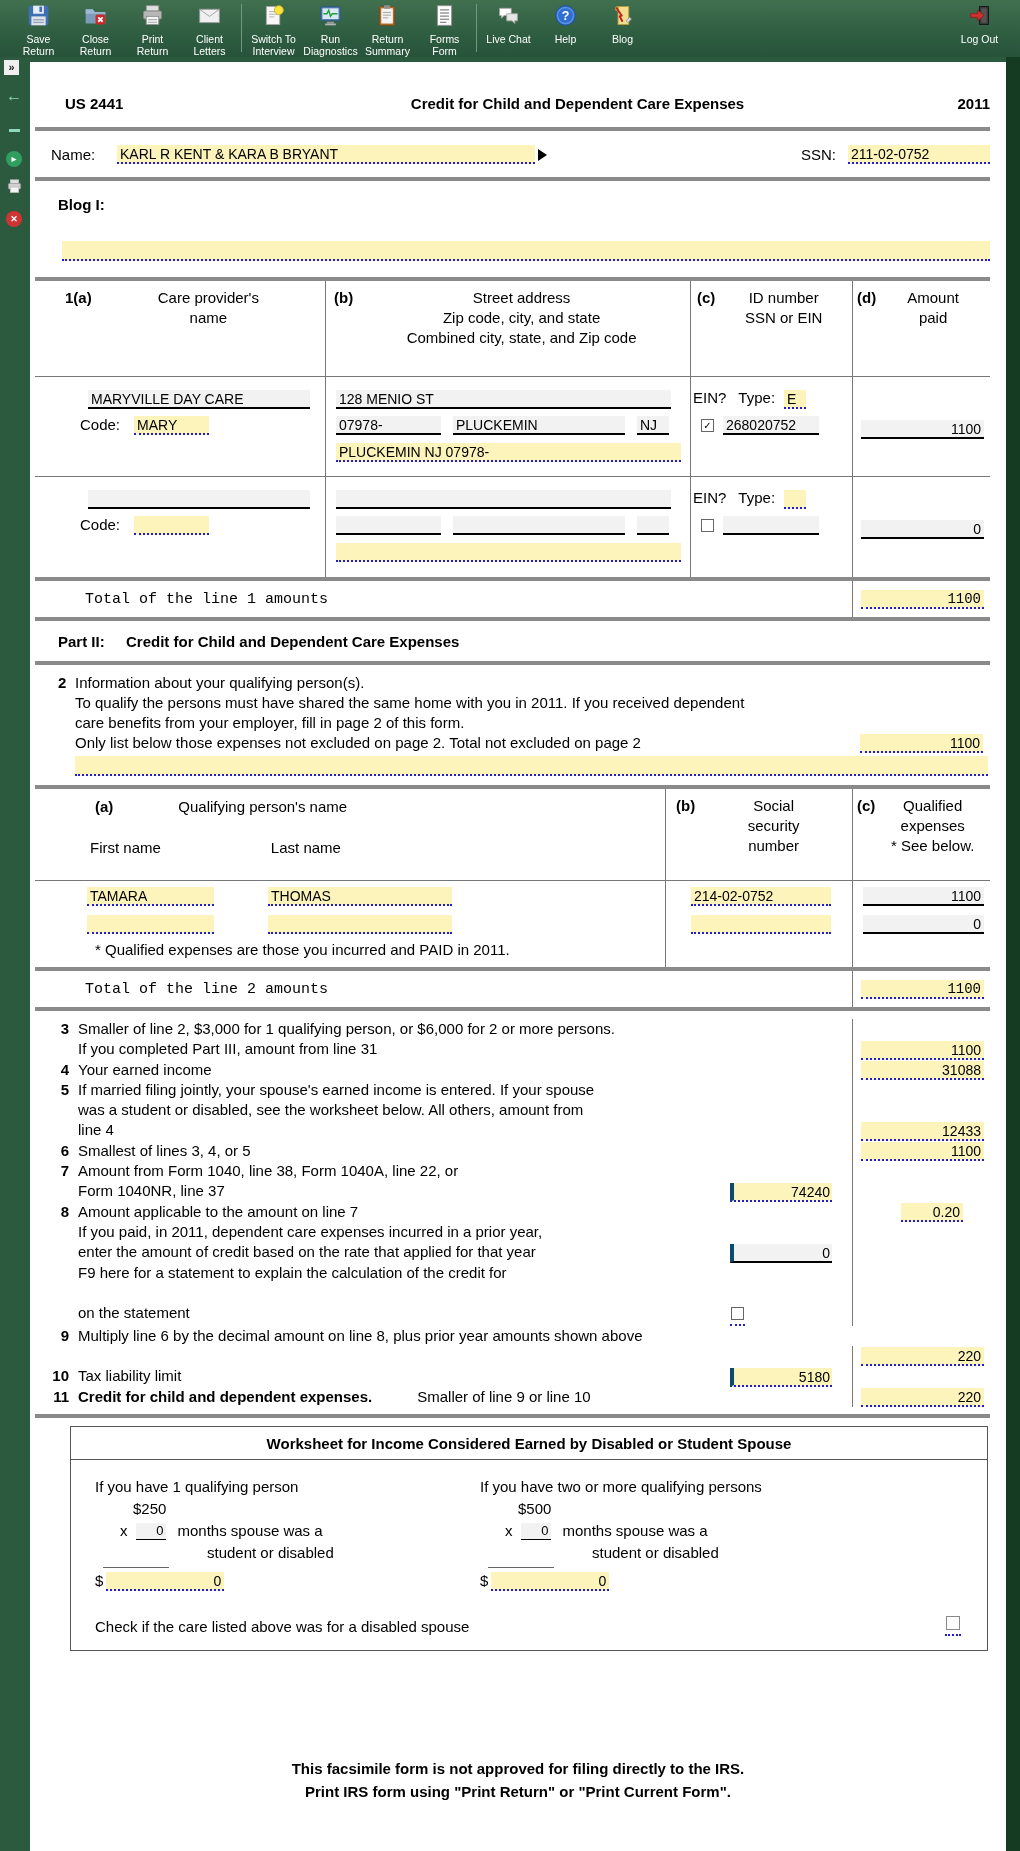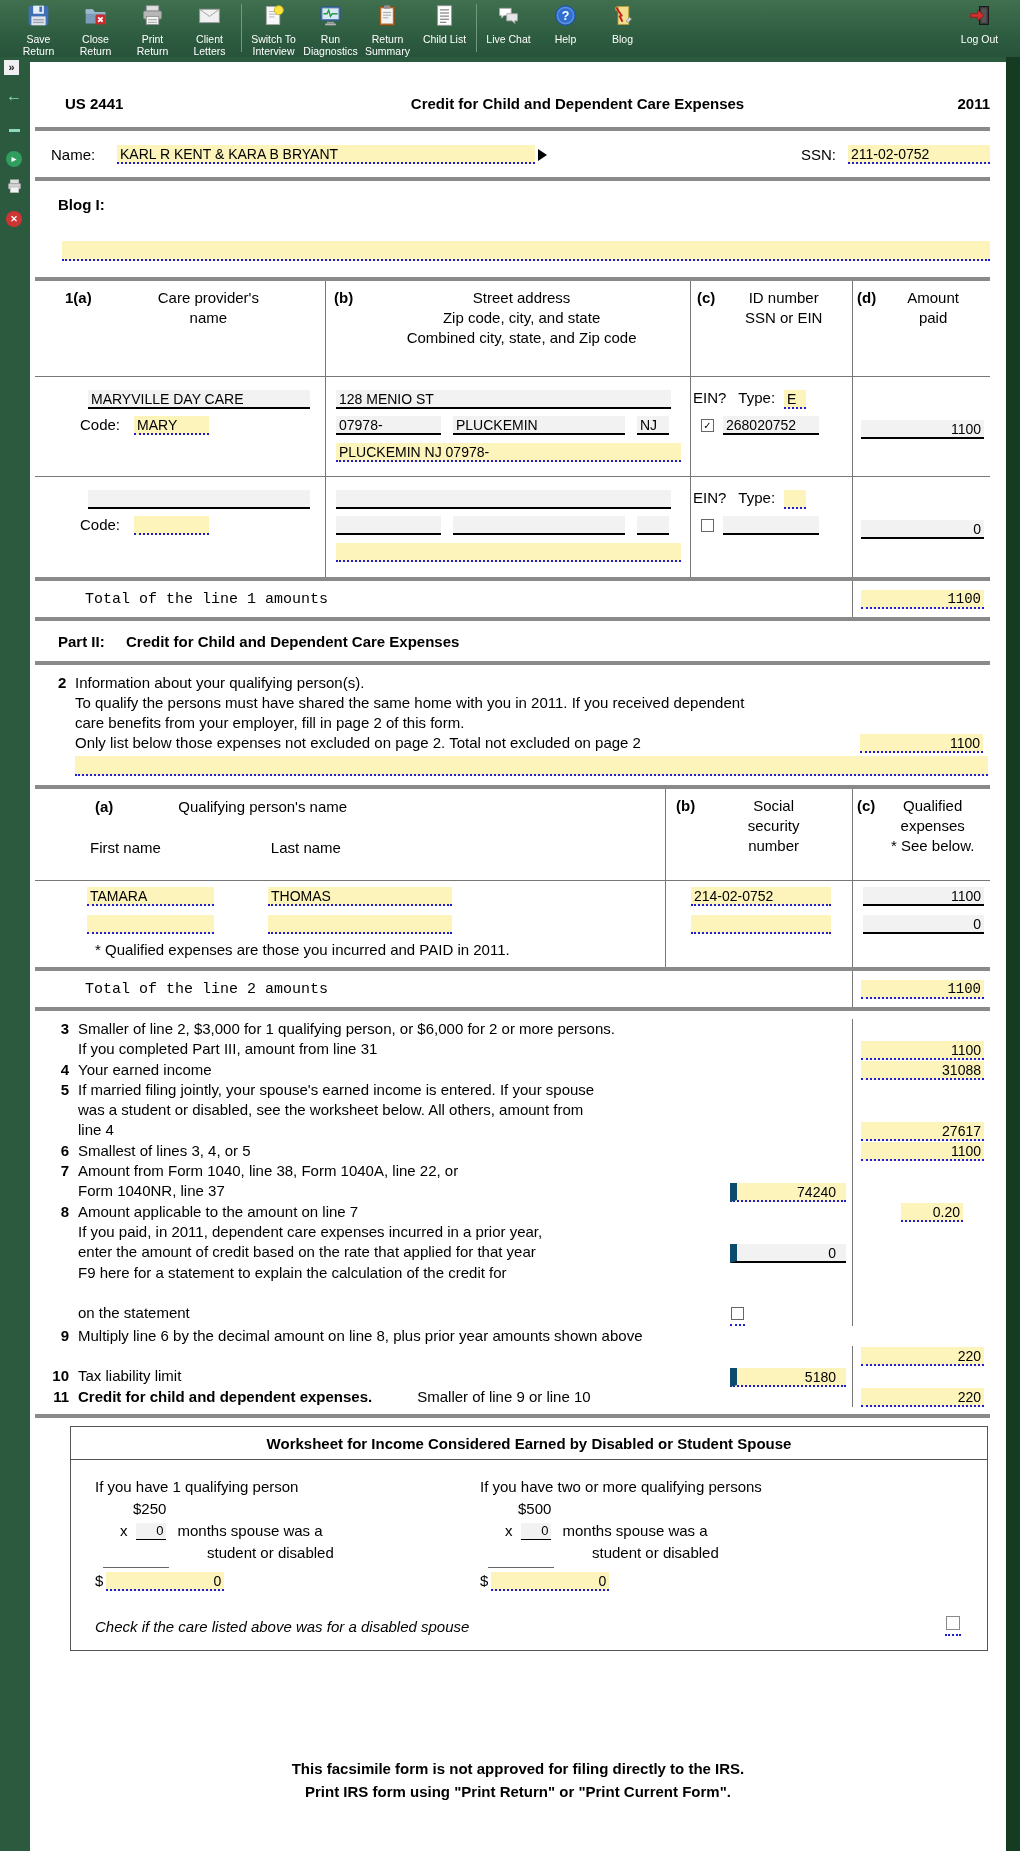--- a/index.html
+++ b/index.html
@@ -95,39 +95,39 @@
   .amt2-f { width:121px; margin-left:10px; text-align:right; }
   
   .calc { margin:8px 16px 0 5px; }
   .crow { display:grid; grid-template-columns:34px 548px 235px 138px; font-size:15px; line-height:20px; }
   .cnum { font-weight:bold; text-align:right; grid-column:1; }
   .ctxt { grid-column:2; padding-left:9px; }
   .ctxt.w { grid-column:2/4; }
   .cmid { grid-column:3; }
   .cval { grid-column:4; border-left:1px solid #777; min-height:20px; }
   .vf.small { width:62px; margin-left:48px; }
-  .mf { display:inline-block; height:19px; font-size:14px; line-height:18px; padding:0 10px;
-        width:116px; margin-left:113px; text-align:right; border-left:7px solid #0c4a6e; }
+  .mf { display:inline-block; height:19px; font-size:14px; line-height:18px; padding:0 2px;
+        width:102px; margin-left:113px; text-align:right; border-left:4px solid #0c4a6e; }
   .l11wrap { display:flex; gap:45px; }
   .l11b { font-weight:bold; }
   
   .ws { margin:8px 16px 0 40px; border:1px solid #555; width:918px; font-size:15px; }
   .wst { font-weight:bold; text-align:center; padding:8px 0 7px; border-bottom:1px solid #555; }
   .wsb { display:flex; padding:16px 0 8px 24px; line-height:22px; }
   .wcol { width:385px; }
   .wcol.r { flex:1; }
   .wbase { padding-left:38px; }
   .wx { padding-left:25px; display:flex; align-items:center; }
   .mo-f { width:30px; margin:0 4px 0 8px; text-align:right; height:17px; font-size:13px; line-height:16px;
           display:inline-block; background:#f2f2f2; border-bottom:1px solid #000; padding:0 2px; }
   .wd2 { padding-left:112px; }
   .sumline { width:66px; border-top:1px solid #666; margin:3px 0 2px 8px; }
   .wres { display:flex; align-items:center; }
   .res-f { width:118px; margin-left:3px; text-align:right; }
-  .wcheck { display:flex; align-items:center; padding:16px 26px 14px 24px;font-style:italic; }
+  .wcheck { display:flex; align-items:center; padding:16px 26px 14px 24px; }
   .wcheck .cbwrap { margin-left:auto; }
   .cb2 { display:inline-block; width:14px; height:14px; border:1px solid #888; background:#fdfdfd; }
   .foot { position:absolute; left:0; bottom:48px; width:100%; text-align:center;
           font-weight:bold; font-size:15px; line-height:23px; }
 </style>
 </head>
 <body>
 
 <div class="toolbar">
   <div class="tbtn">
@@ -208,21 +208,21 @@
   </div>
   <div class="tbtn">
     <span><svg viewBox="0 0 28 28">
           <rect x="6" y="3" width="16" height="22" fill="#fdfdfd" stroke="#8f8f8f"></rect>
           <rect x="9" y="7" width="10" height="1.4" fill="#888"></rect>
           <rect x="9" y="10.5" width="10" height="1.4" fill="#888"></rect>
           <rect x="9" y="14" width="10" height="1.4" fill="#888"></rect>
           <rect x="9" y="17.5" width="10" height="1.4" fill="#888"></rect>
           <rect x="9" y="21" width="7" height="1.4" fill="#888"></rect>
         </svg></span>
-    <span class="tlabel">Child List</span>
+    <span class="tlabel">Forms Form</span>
   </div>
   <div class="tsep"></div>
   <div class="tbtn">
     <span><svg viewBox="0 0 28 28">
           <path d="M4 6h13v8H9l-3 3v-3H4z" fill="#fff" stroke="#a5a5a5"></path>
           <path d="M12 12h12v8h-3v3l-3-3h-6z" fill="#e7e7e7" stroke="#a5a5a5"></path>
         </svg></span>
     <span class="tlabel">Live Chat</span>
   </div>
   <div class="tbtn">
@@ -444,21 +444,21 @@
         <span class="cnum">5</span>
         <span class="ctxt w">If married filing jointly,  your spouse's earned income is entered.  If your spouse</span>
         <span class="cval"></span>
       </div>
     <div class="crow">
         <span class="ctxt w">was a student or disabled,  see the worksheet below.  All others,  amount from</span>
         <span class="cval"></span>
       </div>
     <div class="crow">
         <span class="ctxt">line 4</span>
-        <span class="cval"><span class="fld yellow vf">27617</span></span>
+        <span class="cval"><span class="fld yellow vf">12433</span></span>
       </div>
     <div class="crow">
         <span class="cnum">6</span>
         <span class="ctxt">Smallest of lines 3,  4,  or  5</span>
         <span class="cval"><span class="fld yellow vf">1100</span></span>
       </div>
     <div class="crow">
         <span class="cnum">7</span>
         <span class="ctxt w">Amount from Form 1040,  line 38,  Form 1040A,  line 22,  or</span>
         <span class="cval"></span>

